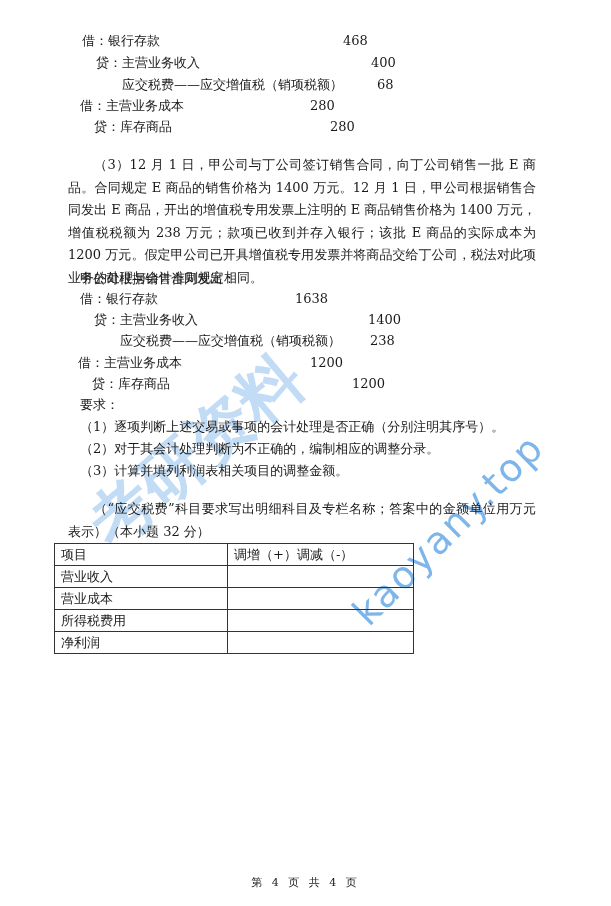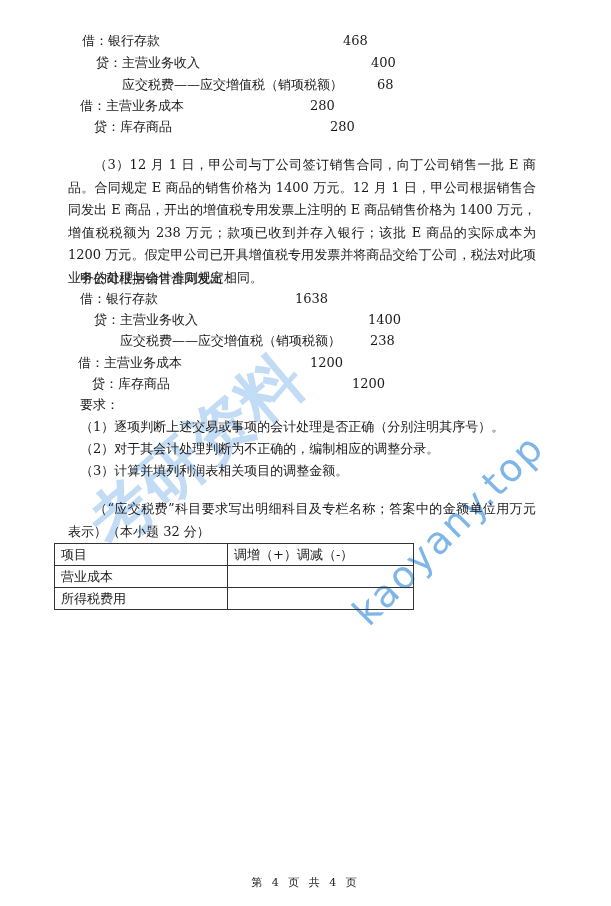--- a/index.html
+++ b/index.html
@@ -99,23 +99,31 @@
   <p class="indent">（“应交税费”科目要求写出明细科目及专栏名称；答案中的金额单位用万元表示）（本小题 32 分）</p>
 </div>
 
 <table class="adj">
   <tbody>
       <tr>
     <td class="c1">项目</td>
     <td>调增（+）调减（-）</td>
   </tr>
   <tr>
+    <td class="c1">营业收入</td>
+    <td></td>
+  </tr>
+  <tr>
     <td class="c1">营业成本</td>
     <td></td>
   </tr>
   <tr>
     <td class="c1">所得税费用</td>
+    <td></td>
+  </tr>
+  <tr>
+    <td class="c1">净利润</td>
     <td></td>
   </tr>
 </tbody>
   </table>
 
 <div class="footer">第 4 页 共 4 页</div>
 
 </body></html>

